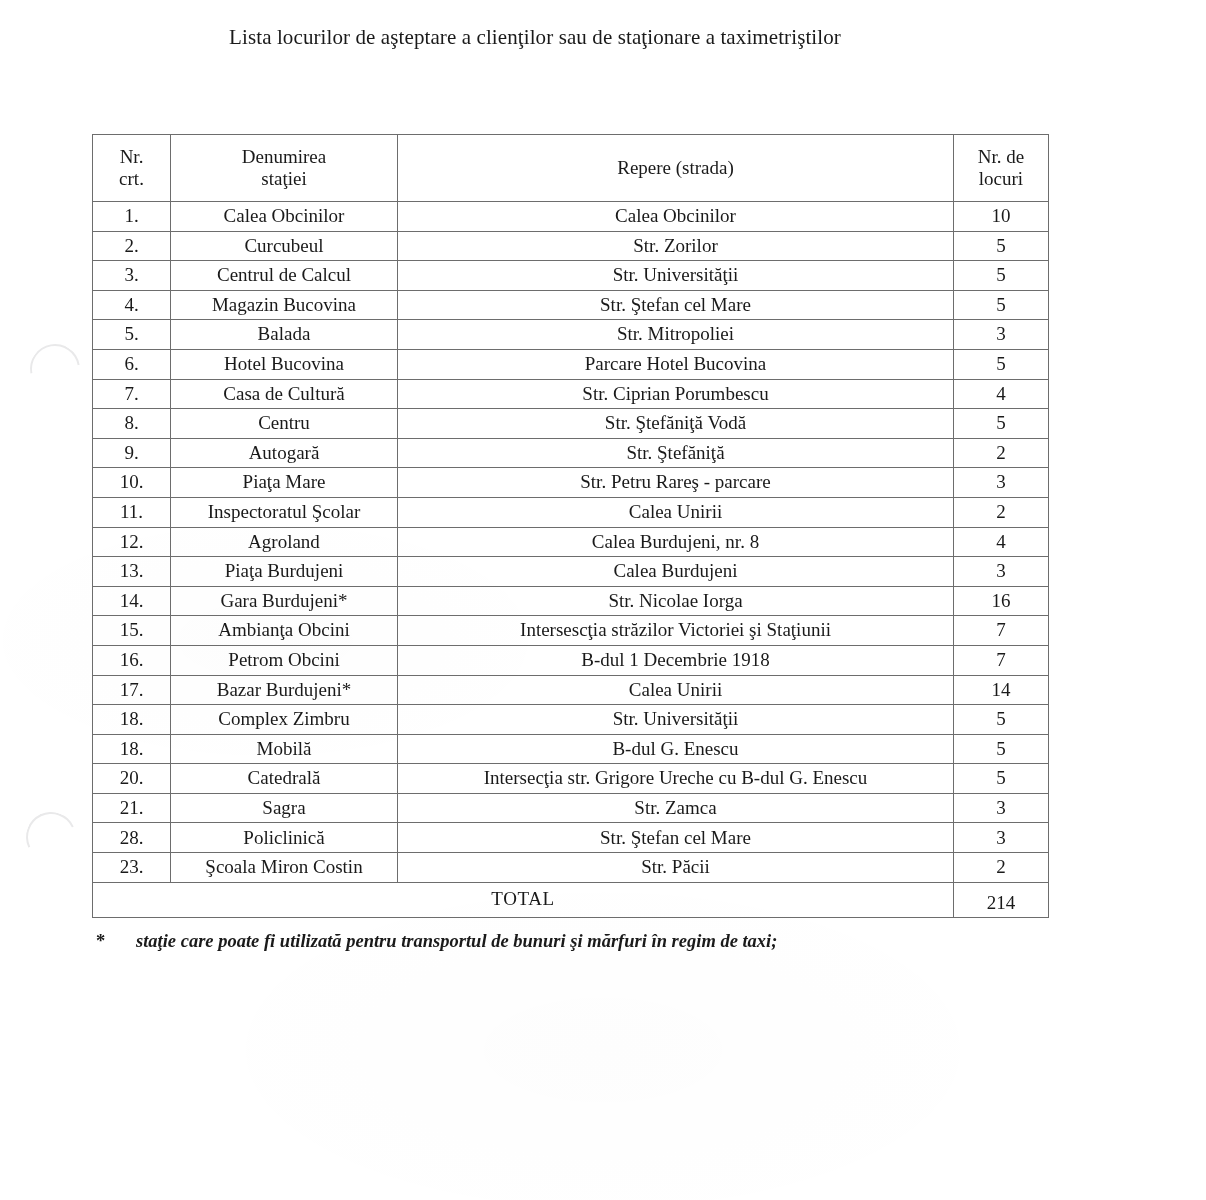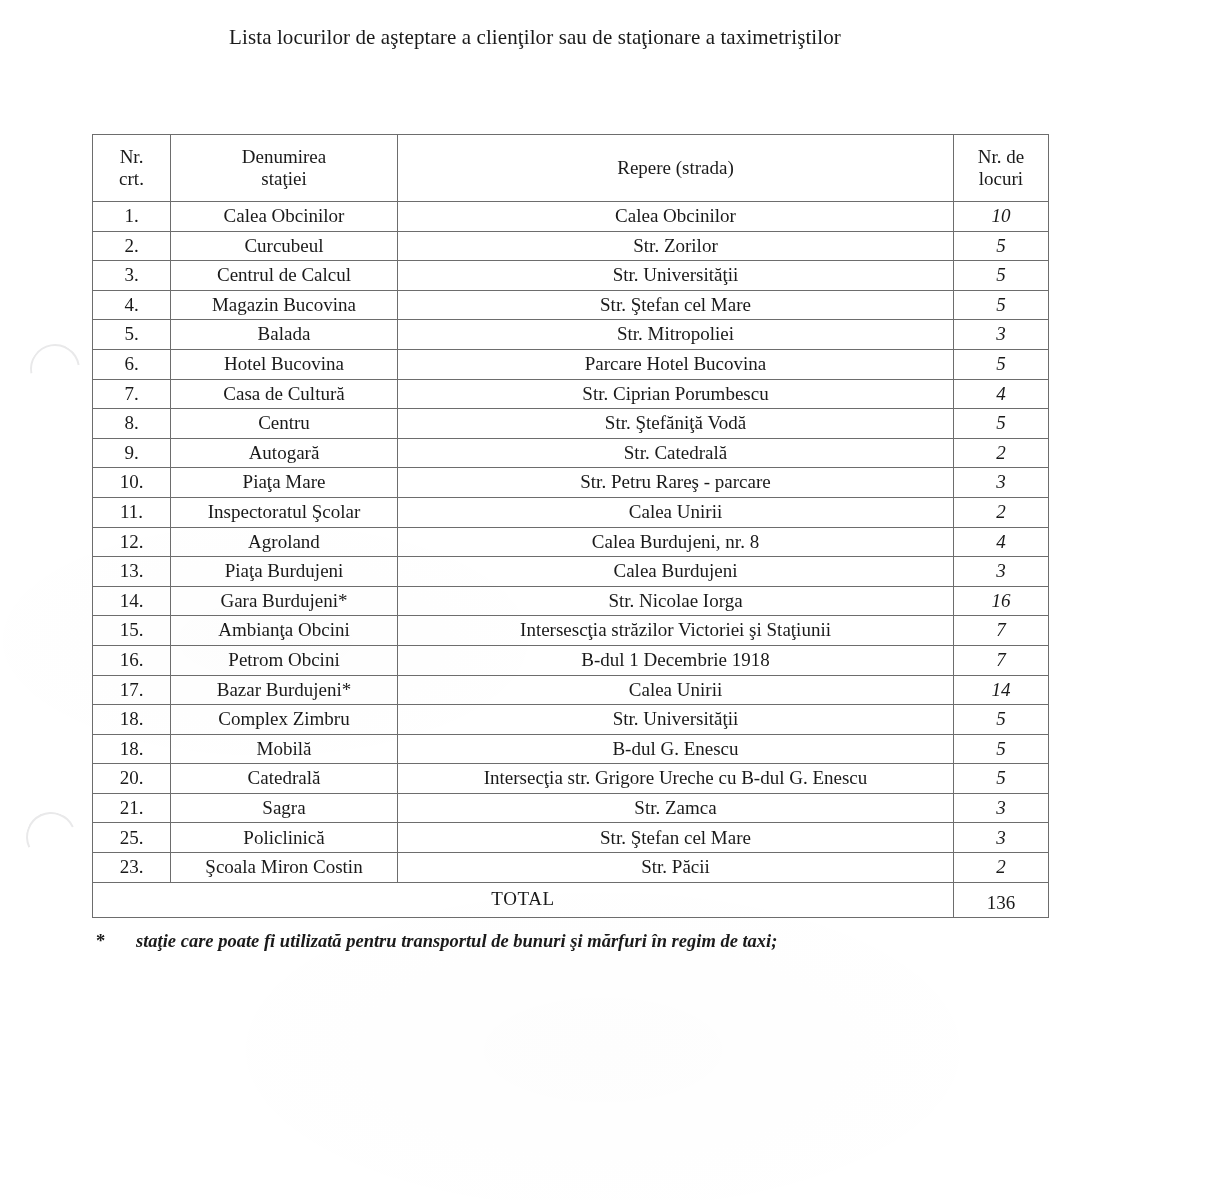--- a/index.html
+++ b/index.html
@@ -91,21 +91,20 @@
     height: 28.6px;
   }
   td.cell-nr { font-size: 18.5px; }
   td.cell-name { font-size: 19px; }
   td.cell-ref { font-size: 19px; }
   
   td.cell-seats {
     font-size: 19px;
     vertical-align: bottom;
     padding-bottom: 1px;
-    font-style: italic;
   }
 
   tfoot td.total-label {
     height: 32px;
     font-size: 19px;
     letter-spacing: 0.6px;
   }
   tfoot td.total-value {
     height: 32px;
     font-size: 19px;
@@ -210,21 +209,21 @@
         </tr>
         <tr>
           <td class="cell-nr">8.</td>
           <td class="cell-name">Centru</td>
           <td class="cell-ref">Str. Ştefăniţă Vodă</td>
           <td class="cell-seats">5</td>
         </tr>
         <tr>
           <td class="cell-nr">9.</td>
           <td class="cell-name">Autogară</td>
-          <td class="cell-ref">Str. Catedrală</td>
+          <td class="cell-ref">Str. Ştefăniţă</td>
           <td class="cell-seats">2</td>
         </tr>
         <tr>
           <td class="cell-nr">10.</td>
           <td class="cell-name">Piaţa Mare</td>
           <td class="cell-ref">Str. Petru  Rareş - parcare</td>
           <td class="cell-seats">3</td>
         </tr>
         <tr>
           <td class="cell-nr">11.</td>
@@ -286,36 +285,36 @@
           <td class="cell-ref">Intersecţia str. Grigore Ureche cu B-dul G. Enescu</td>
           <td class="cell-seats">5</td>
         </tr>
         <tr>
           <td class="cell-nr">21.</td>
           <td class="cell-name">Sagra</td>
           <td class="cell-ref">Str. Zamca</td>
           <td class="cell-seats">3</td>
         </tr>
         <tr>
-          <td class="cell-nr">25.</td>
+          <td class="cell-nr">28.</td>
           <td class="cell-name">Policlinică</td>
           <td class="cell-ref">Str. Ştefan cel Mare</td>
           <td class="cell-seats">3</td>
         </tr>
         <tr>
           <td class="cell-nr">23.</td>
           <td class="cell-name">Şcoala Miron Costin</td>
           <td class="cell-ref">Str. Păcii</td>
           <td class="cell-seats">2</td>
         </tr>
       </tbody>
     <tfoot>
       <tr>
         <td class="total-label" colspan="3">TOTAL</td>
-        <td class="total-value">136</td>
+        <td class="total-value">214</td>
       </tr>
     </tfoot>
   </table>
 </div>
 
 <div class="footnote">
   <span class="fn-mark">*</span><span>staţie care poate fi utilizată pentru transportul de bunuri şi mărfuri în regim de taxi;</span>
 </div>
 
 </body></html>

